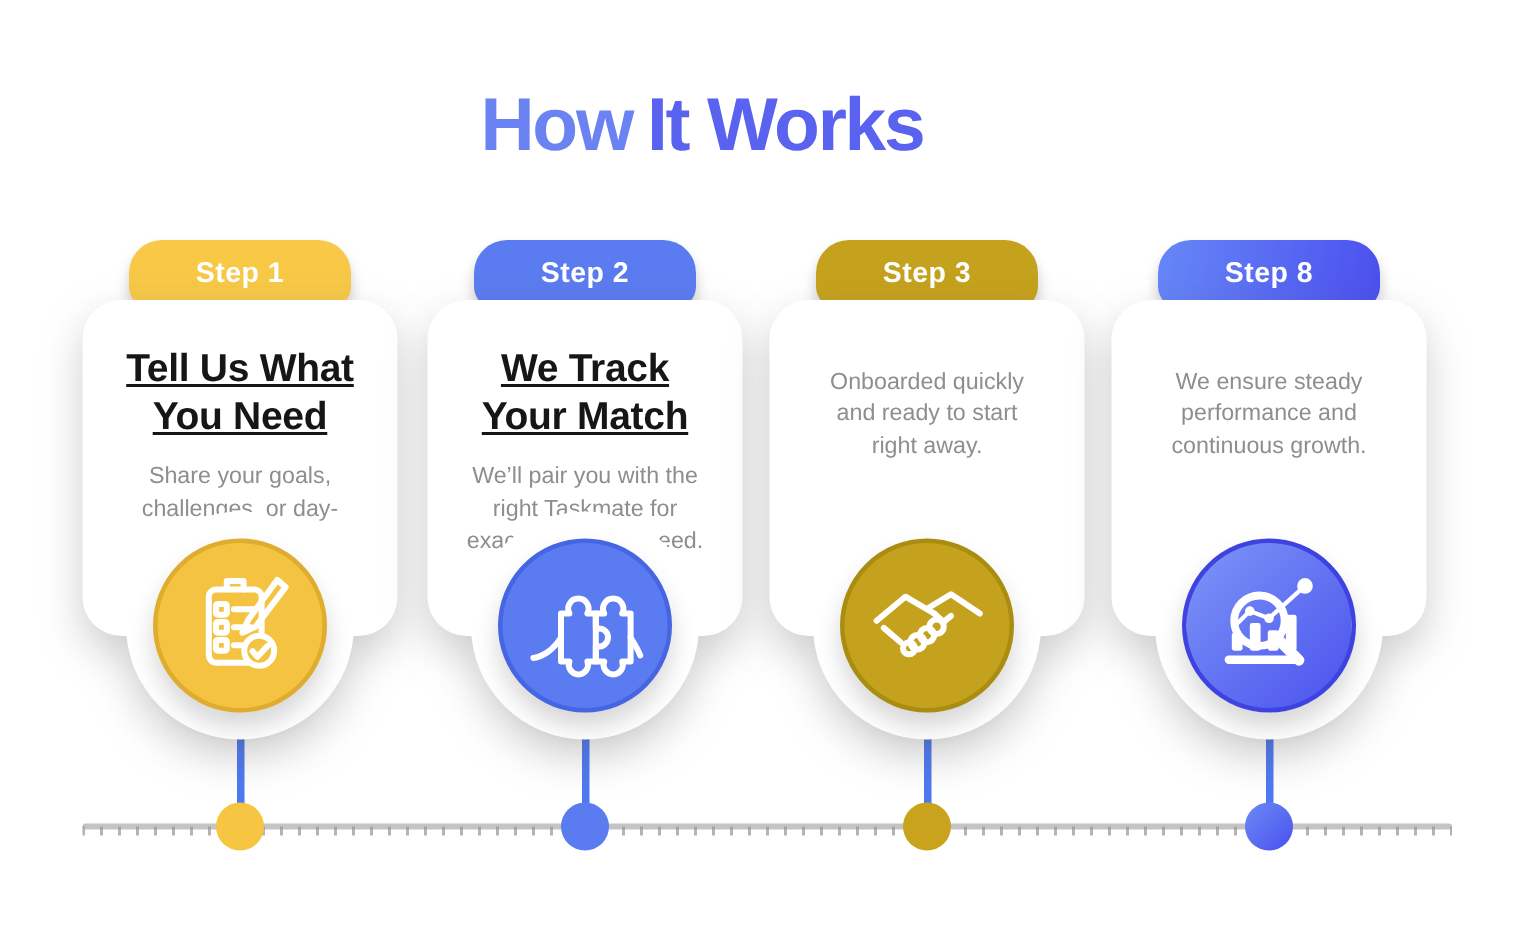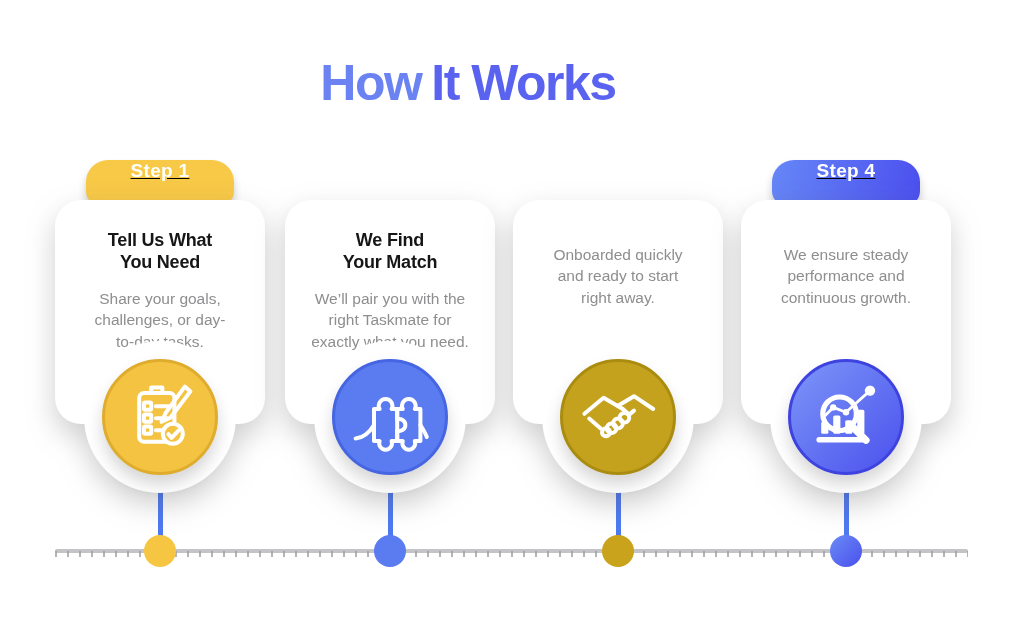--- a/index.html
+++ b/index.html
@@ -11,32 +11,32 @@
     font-size:50px;letter-spacing:-1.5px;line-height:1.1;}
   .title .t-light{color:var(--title-light);font-weight:600;}
   .title .t-bold{color:var(--title-bold);font-weight:800;margin-left:10px;}
 
   
   .column{position:absolute;top:0;width:210px;height:617px;z-index:1;}
   .col-0{left:55px;} .col-1{left:285px;} .col-2{left:513px;} .col-3{left:741px;}
 
   .tab{position:absolute;top:160px;left:50%;transform:translateX(-50%);
     width:148px;height:46px;border-radius:22px 22px 15px 15px;
-    background:var(--tab-bg);z-index:1;display:flex;align-items:flex-start;justify-content:center;
-    box-shadow:0 6px 9px rgba(0,0,0,.20);text-decoration:underline;}
+    background:var(--tab-bg);z-index:1;display:flex;align-items:center;justify-content:center;
+    box-shadow:0 6px 9px rgba(0,0,0,.20);}
   .tab span{color:var(--tab-text);font-size:19px;font-weight:600;letter-spacing:.3px;}
 
   .card-shape{position:absolute;inset:0;z-index:2;
     filter:drop-shadow(0 12px 14px rgba(80,80,80,.28));pointer-events:none;}
   .card-rect{position:absolute;top:200px;left:0;width:210px;height:224px;
     border-radius:26px;background:#fff;box-sizing:border-box;padding:30px 11px 0;text-align:center;}
   .card-bulge{position:absolute;top:341px;left:29px;width:152px;height:152px;
     border-radius:50%;background:#fff;}
-  .card-title{margin:0;font-size:18px;line-height:1.22;font-weight:800;
-    color:var(--card-title);white-space:pre-line;letter-spacing:-.2px;}
+  .card-title{margin:0;font-size:26px;line-height:1.22;font-weight:800;
+    color:var(--card-title);white-space:pre-line;letter-spacing:-.2px;text-decoration:underline;}
   .card-desc{margin:14px 0 0;font-size:15.5px;line-height:1.38;color:var(--card-desc);
     white-space:pre-line;}
 
   .icon-circle{position:absolute;top:359px;left:47px;width:116px;height:116px;
     border-radius:50%;background:var(--circle-bg);border:3px solid var(--circle-border);
     box-sizing:border-box;z-index:3;display:flex;align-items:center;justify-content:center;
     box-shadow:0 10px 16px rgba(0,0,0,.16);}
   .icon-circle svg{width:80px;height:80px;}
 
   .connector{position:absolute;top:492px;left:calc(50% - 2.5px);width:5px;height:52px;
@@ -90,43 +90,49 @@
         <path d="M81 12 L88 18 L63 51 L52 56 L57 45 Z"></path>
         <circle cx="66" cy="71" r="12.5" style="fill:var(--circle-bg)"></circle>
         <path d="M60.5 71.5 l4 4.5 8.5-9"></path>
       </svg>
     </div>
   </div>
 
   <div class="column col-1" style="--tab-bg: #5b7bf0; --circle-bg: #5b7bf0; --circle-border: #4565e2; --dot-bg: #5b7bf0;">
     <div class="connector"></div>
     <div class="dot"></div>
+    <div class="tab">
+      <span>Step 2</span>
+    </div>
     <div class="card-shape">
       <div class="card-rect">
-        <h3 class="card-title">We Find
+        <h3 class="card-title">We Track
 Your Match</h3>
         <p class="card-desc">We’ll pair you with the
 right Taskmate for
 exactly what you need.</p>
       </div>
       <div class="card-bulge"></div>
     </div>
     <div class="icon-circle">
       <svg viewBox="0 0 100 100" fill="none" stroke="#fff" stroke-width="5" stroke-linecap="round" stroke-linejoin="round">
         <path d="M30 40 h7 a8.5 8.5 0 1 1 15 0 h7 v40 h-7 a8 8 0 1 1 -15 0 h-7 z"></path>
         <path d="M59 40 h7 a8.5 8.5 0 1 1 15 0 h7 v40 h-7 a8 8 0 1 1 -15 0 h-7 v-13 a7.5 7.5 0 1 0 0 -14 z"></path>
         <path d="M30 60 C24 70 15 76 7 77"></path>
         <path d="M88 60 C93 68 95 72 96 75"></path>
       </svg>
     </div>
   </div>
 
   <div class="column col-2" style="--tab-bg: #c5a21d; --circle-bg: #c5a21d; --circle-border: #aa8c10; --dot-bg: #c9a31b;">
     <div class="connector"></div>
     <div class="dot"></div>
+    <div class="tab">
+      <span>Step 3</span>
+    </div>
     <div class="card-shape">
       <div class="card-rect">
         <p class="card-desc">Onboarded quickly
 and ready to start
 right away.</p>
       </div>
       <div class="card-bulge"></div>
     </div>
     <div class="icon-circle">
       <svg viewBox="0 0 100 100" fill="none" stroke="#fff" stroke-width="5" stroke-linecap="round" stroke-linejoin="round">
@@ -140,21 +146,21 @@
         <path d="M64 47 l6 -5"></path>
         <path d="M14 52 L28 64"></path>
       </svg>
     </div>
   </div>
 
   <div class="column col-3" style="--tab-bg: linear-gradient(100deg,#6687f7,#4b4fee); --circle-bg: linear-gradient(135deg,#7d96f8,#4a51ed); --circle-border: #3e43df; --dot-bg: linear-gradient(135deg,#6b8bf6,#4a50ed);">
     <div class="connector"></div>
     <div class="dot"></div>
     <div class="tab">
-      <span>Step 4</span>
+      <span>Step 8</span>
     </div>
     <div class="card-shape">
       <div class="card-rect">
         <p class="card-desc">We ensure steady
 performance and
 continuous growth.</p>
       </div>
       <div class="card-bulge"></div>
     </div>
     <div class="icon-circle">

